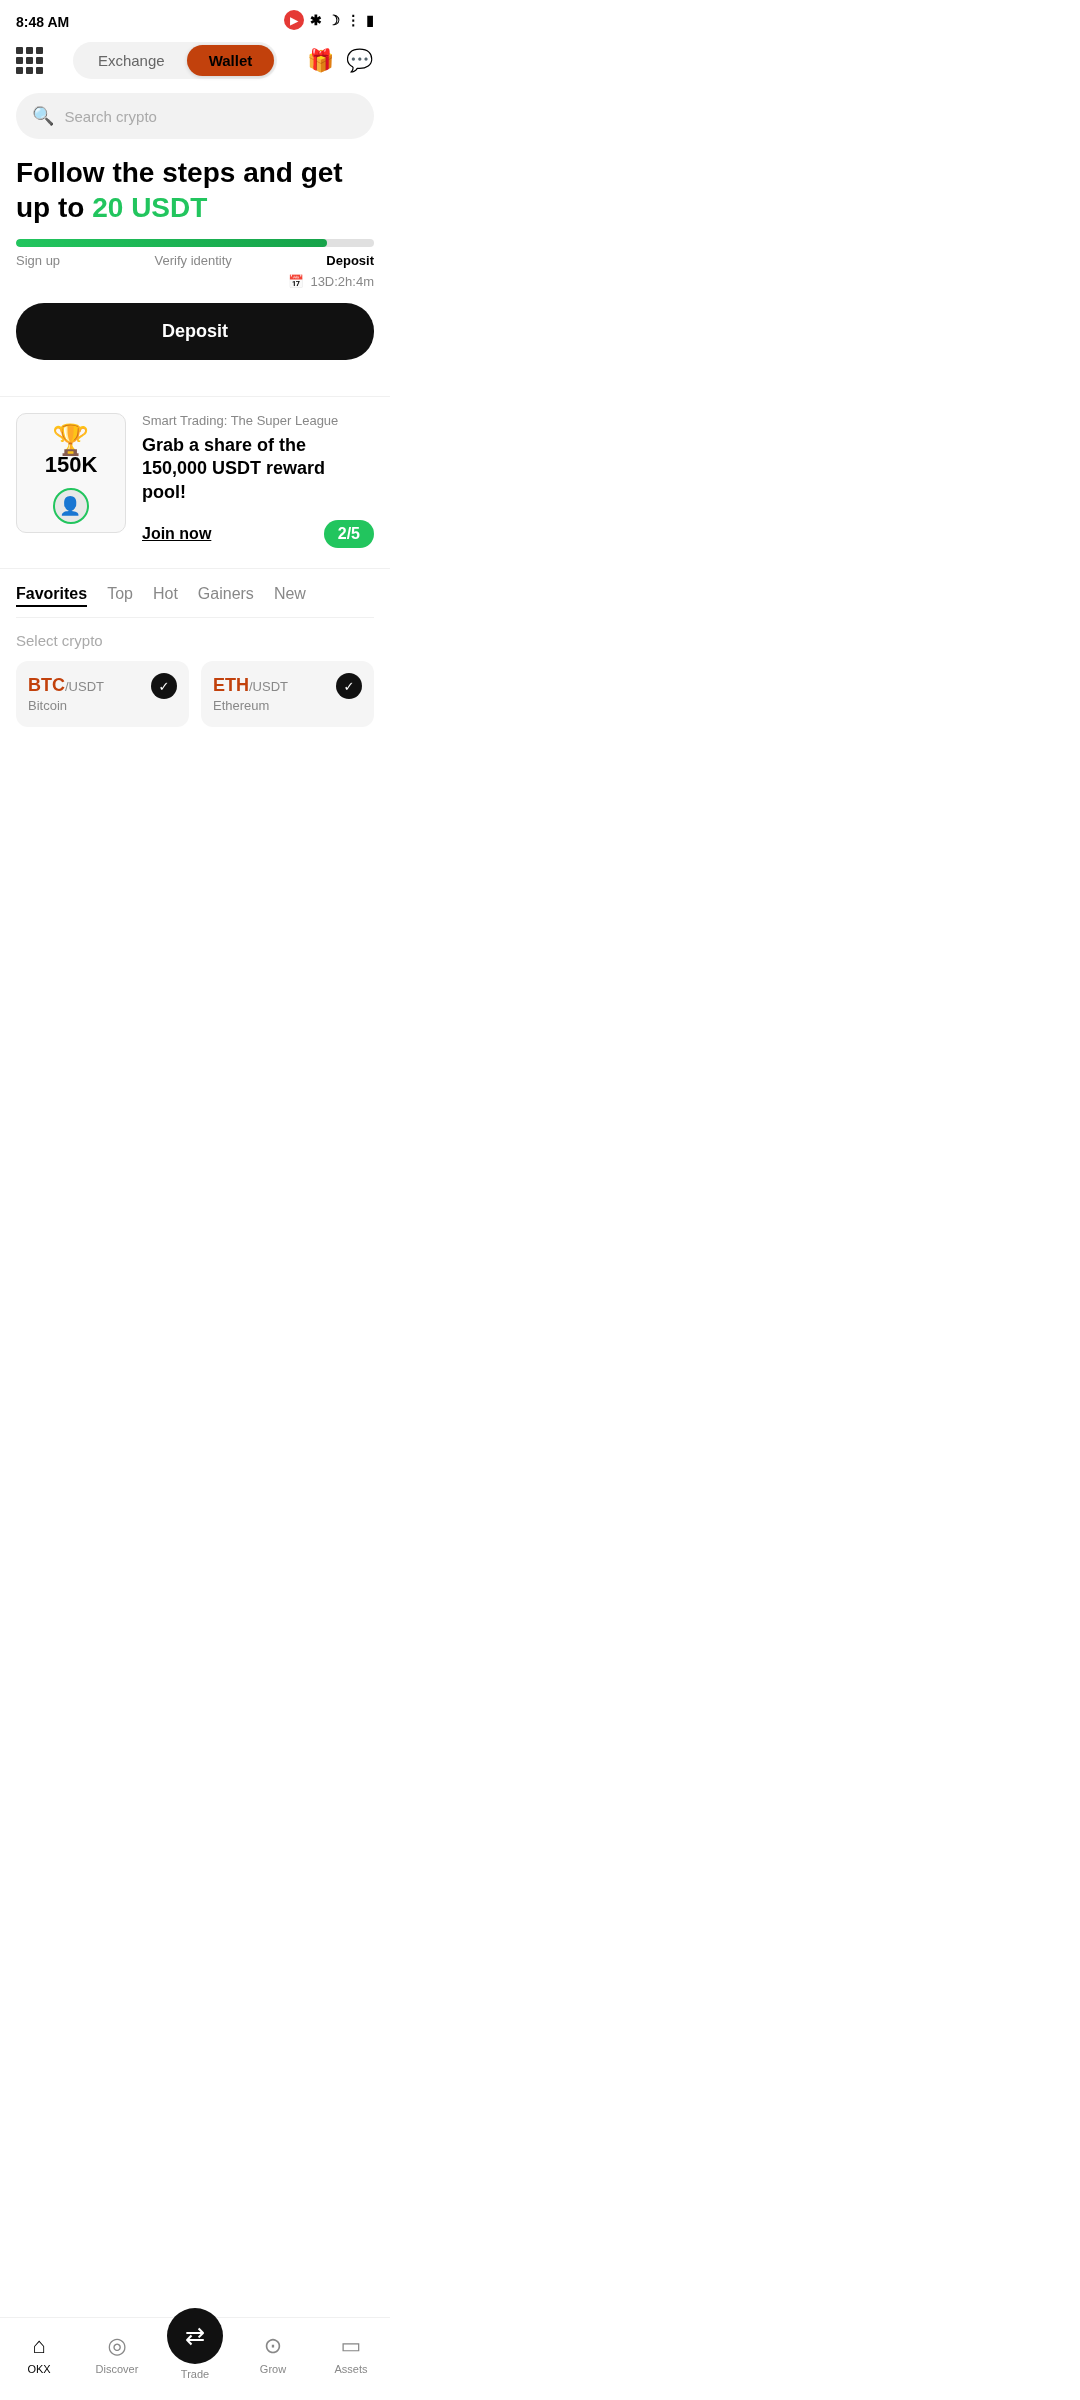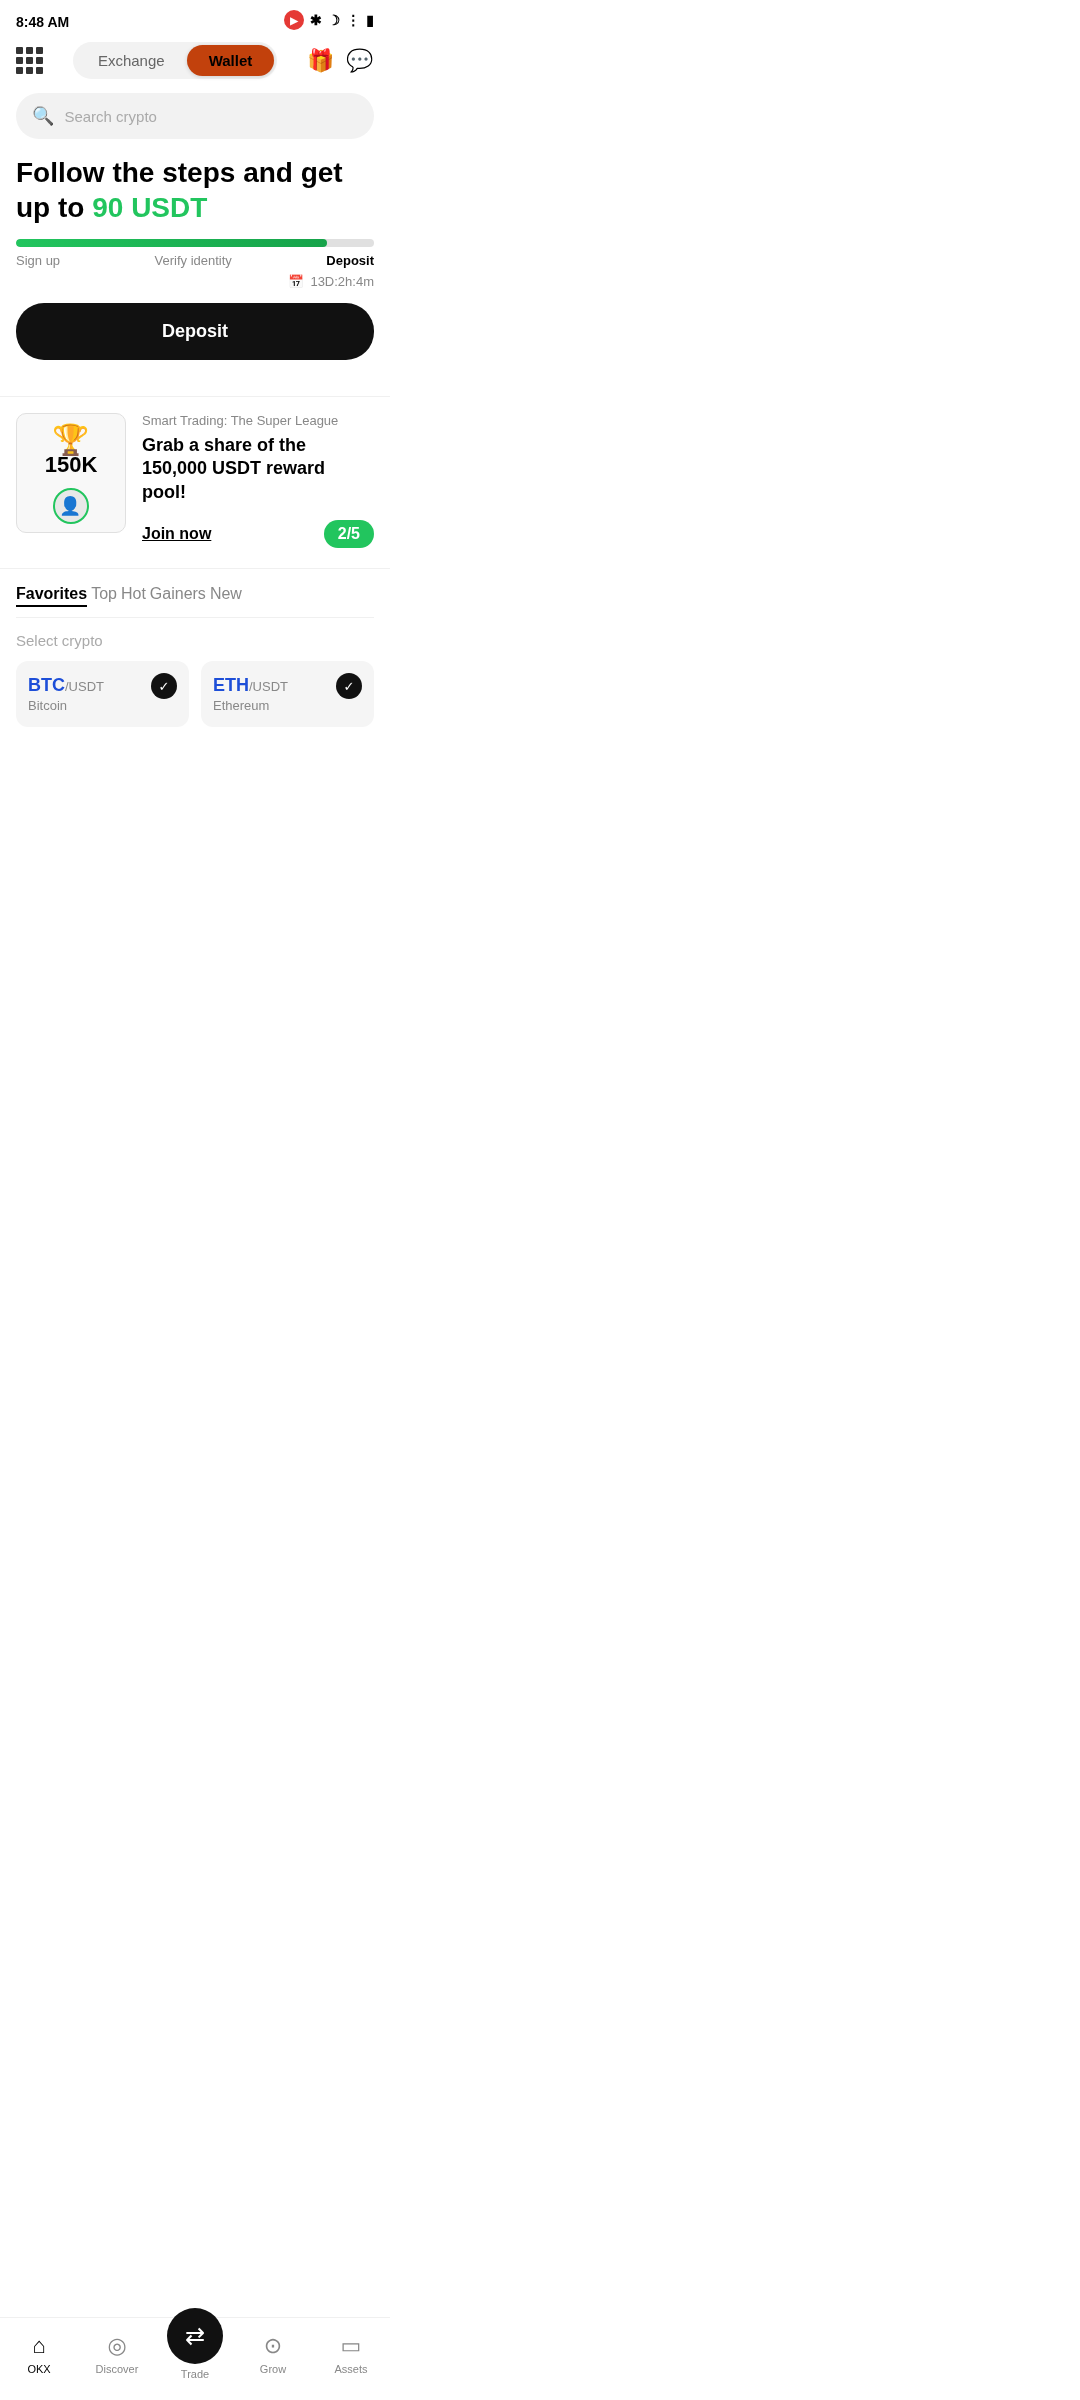--- a/index.html
+++ b/index.html
@@ -212,21 +212,21 @@
       border-radius: 20px;
       padding: 5px 14px;
       font-size: 16px;
       font-weight: 700;
     }
 
     
     .fav-section { padding: 0 16px; }
     .fav-tabs {
       display: flex;
-      gap: 4px;
+      gap: 20px;
       margin-bottom: 14px;
       border-bottom: 1px solid #f0f0f0;
       padding-bottom: 10px;
     }
     .fav-tab {
       font-size: 16px;
       color: #888;
       cursor: pointer;
       font-weight: 500;
       padding-bottom: 2px;
@@ -245,21 +245,21 @@
     .crypto-card {
       flex: 1;
       background: #f5f5f5;
       border-radius: 12px;
       padding: 14px 12px;
       position: relative;
     }
     .crypto-symbol {
       font-size: 18px;
       font-weight: 700;
-      color: #1d4ed8;
+      color: #c2410c;
     }
     .crypto-pair {
       font-size: 13px;
       color: #888;
       font-weight: 500;
     }
     .crypto-name { font-size: 13px; color: #888; margin-top: 2px; }
     .check-icon {
       position: absolute;
       top: 12px;
@@ -356,21 +356,21 @@
   </div>
 </div>
 
 <div class="search-bar">
   <span class="search-icon">🔍</span>
   <span class="search-text">Search crypto</span>
 </div>
 
 <div class="promo-section">
   <div class="promo-title">
-    <span>Follow the steps and get up to </span><span class="promo-highlight">90 USDT</span>
+    <span>Follow the steps and get up to </span><span class="promo-highlight">20 USDT</span>
   </div>
 
   
   <div class="progress-container">
     <div class="progress-track">
       <div class="progress-fill"></div>
     </div>
     <div class="progress-labels">
       <span>Sign up</span>
       <span>Verify identity</span>

